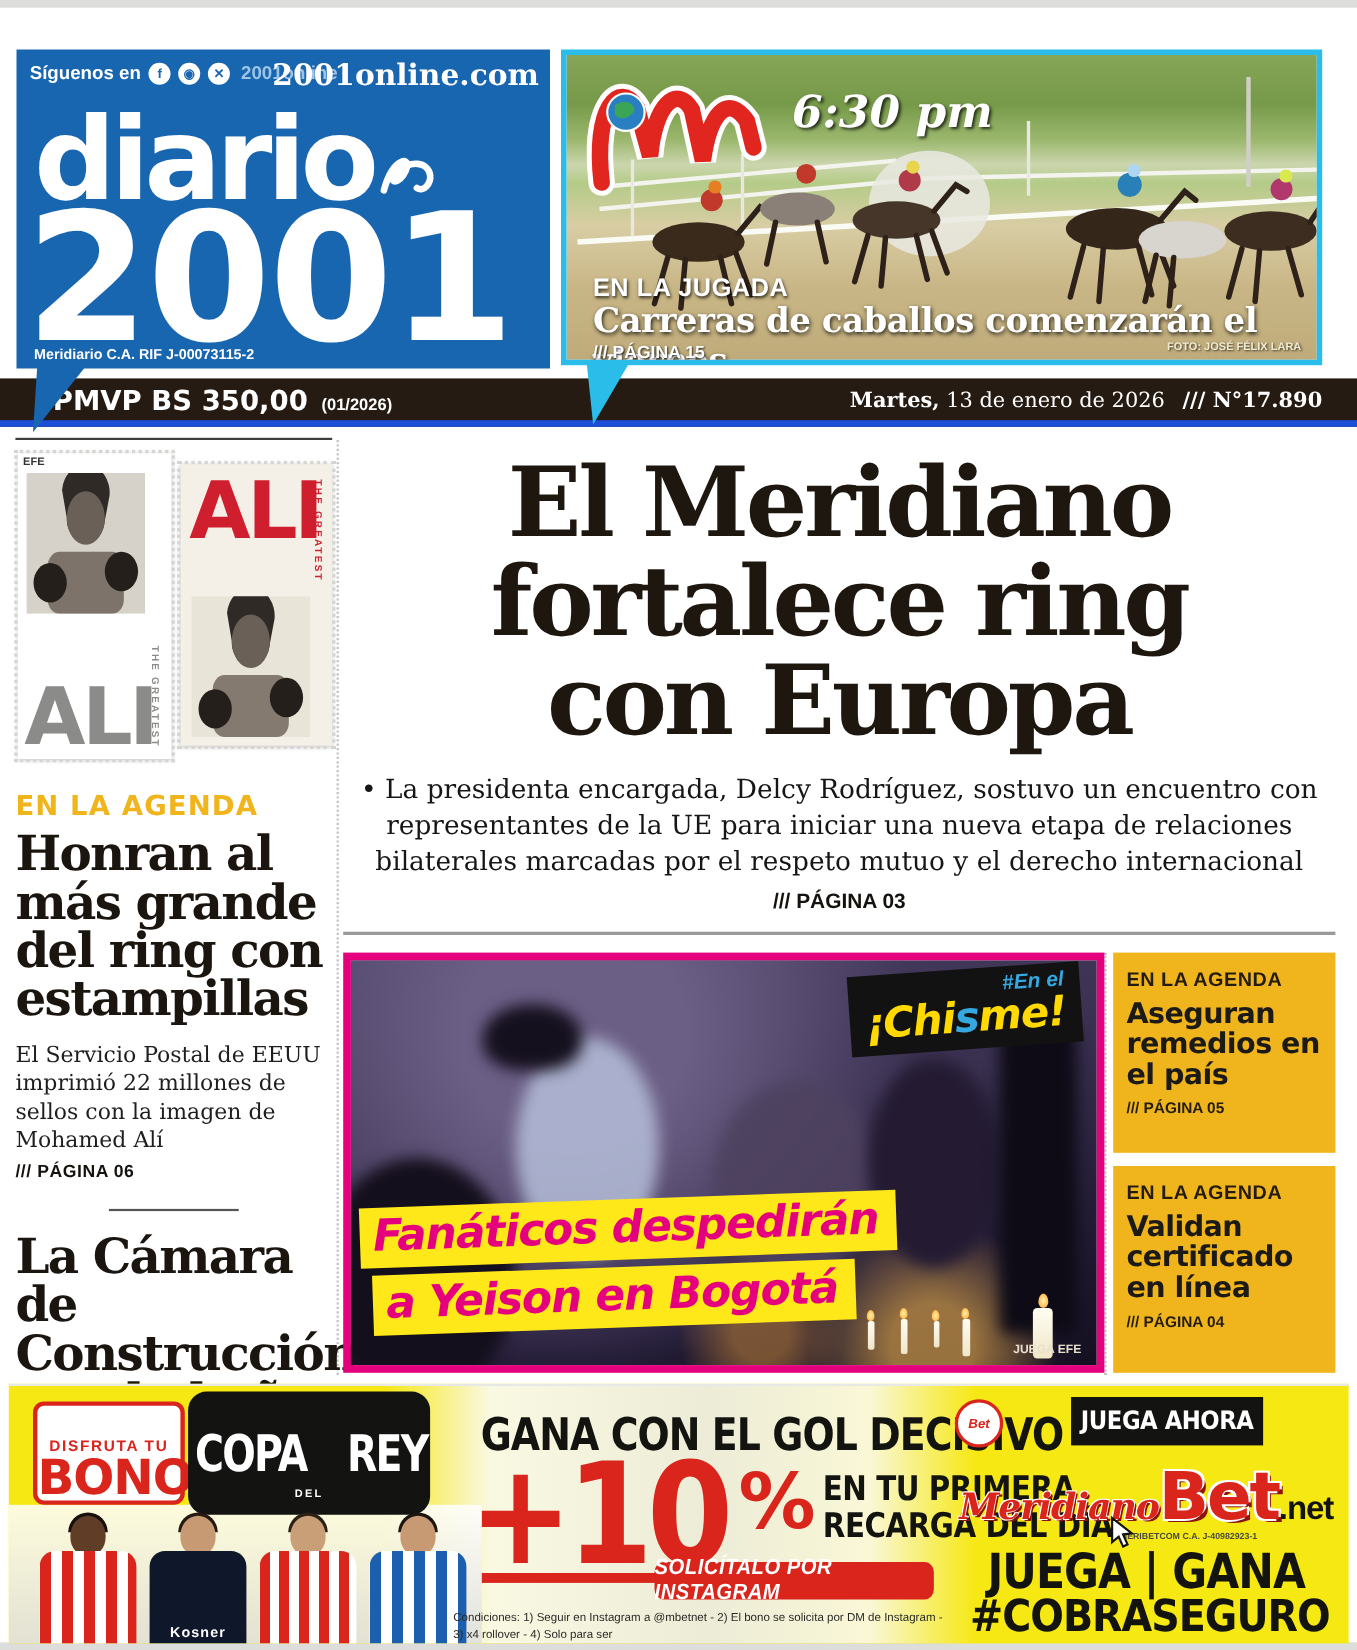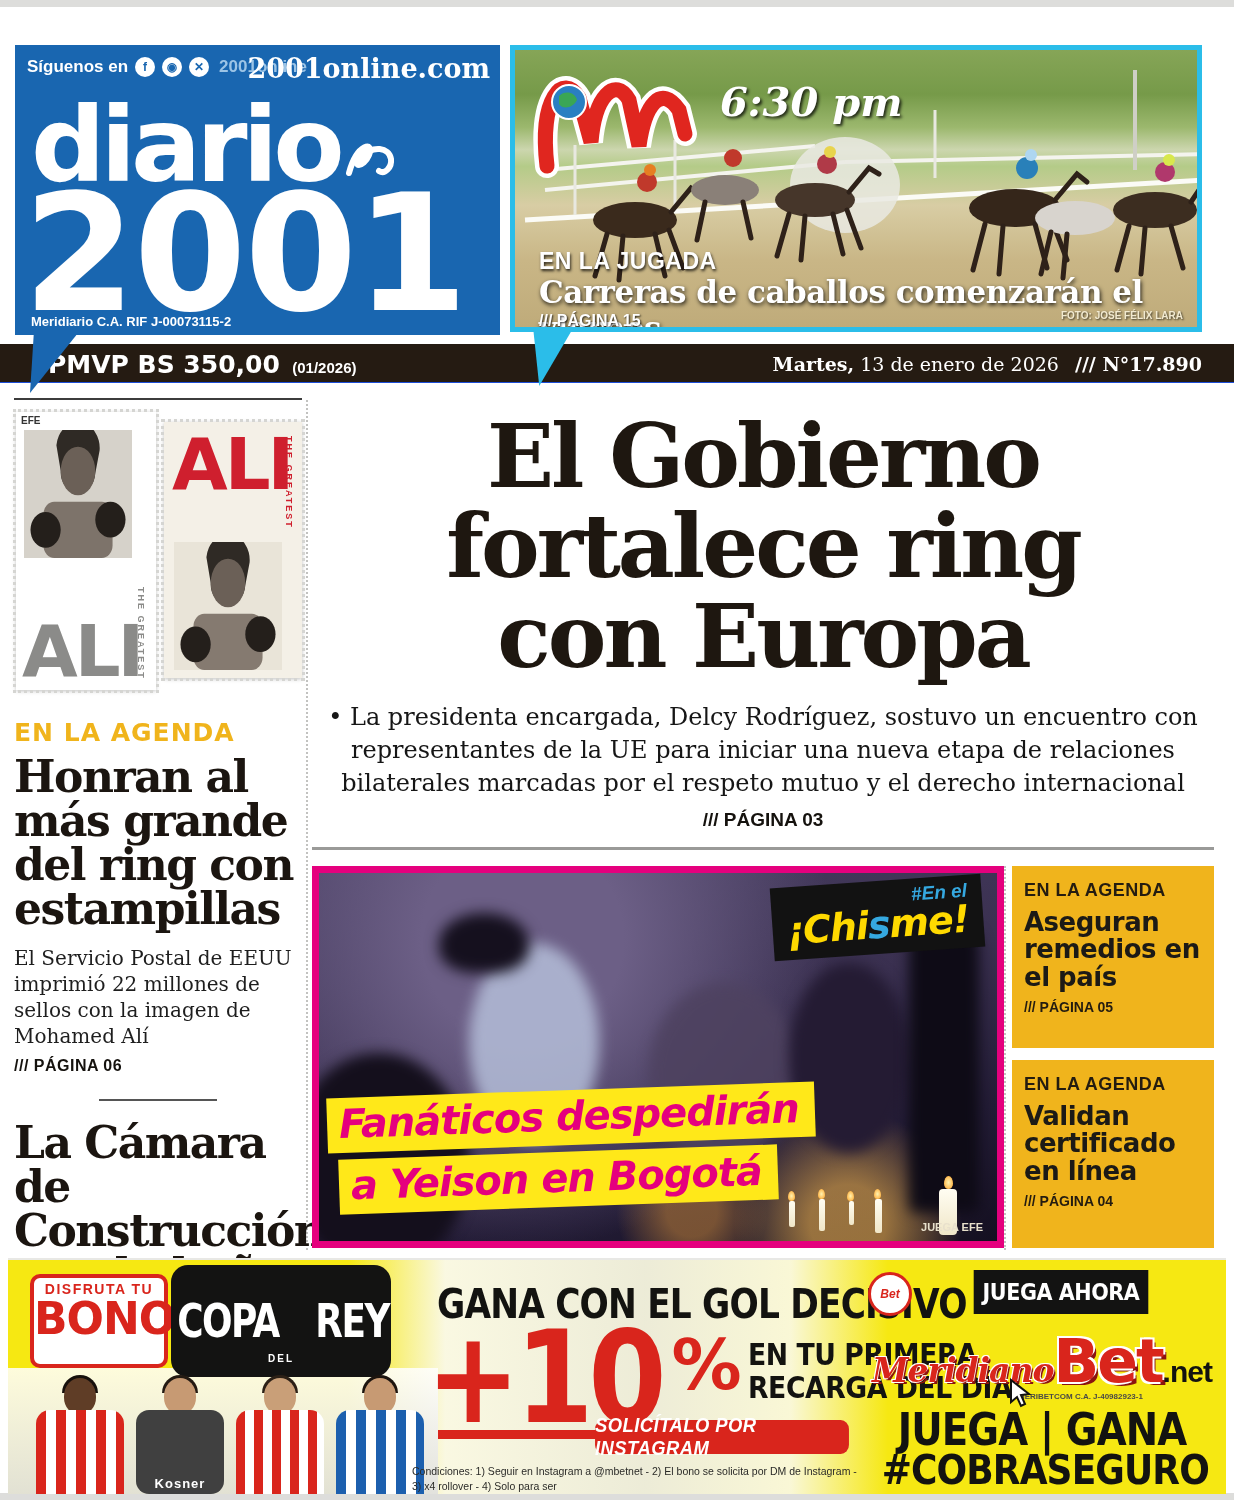--- a/index.html
+++ b/index.html
@@ -42,21 +42,21 @@
   .race-headline{position:absolute;left:24px;top:224px;color:#fff;font-weight:900;font-size:31px;
         letter-spacing:-.5px;font-family:"DejaVu Serif","Liberation Serif",serif;
         text-shadow:1px 2px 4px rgba(0,0,0,.85);}
   .race-page{position:absolute;left:24px;top:262px;color:#fff;font-weight:900;font-size:16px;
         text-shadow:1px 1px 2px rgba(0,0,0,.8);}
   .race-credit{position:absolute;right:14px;bottom:6px;color:#f2ead0;font-size:10px;font-weight:bold;
         text-shadow:1px 1px 2px rgba(0,0,0,.7);}
 
   
   .date-bar{position:absolute;left:0;top:344px;width:1234px;height:38px;background:#251b12;
-        border-bottom:1px solid #1d4ed8;box-sizing:content-box;}
+        border-bottom:6px solid #1d4ed8;box-sizing:content-box;}
   .price-wrap{position:absolute;left:48px;top:6px;color:#fff;}
   .price{font-weight:900;font-size:25px;font-family:"DejaVu Sans",sans-serif;}
   .price-note{font-size:15px;font-weight:bold;margin-left:8px;}
   .date-wrap{position:absolute;right:32px;top:9px;color:#fff;font-size:19px;
         font-family:"DejaVu Serif","Liberation Serif",serif;}
   .date-bold{font-weight:900;}
   .issue{margin-left:10px;font-weight:bold;}
 
   
   .col-left{position:absolute;left:14px;top:398px;width:288px;}
@@ -137,21 +137,21 @@
   
   .ad{position:absolute;left:8px;top:1258px;width:1218px;height:234px;background:#f6e812;overflow:hidden;
       border-top:2px solid #e8e8e5;}
   .ad-fade{position:absolute;left:340px;top:0;width:540px;height:234px;
       background:linear-gradient(90deg,rgba(250,250,248,0),rgba(250,250,248,.9) 18%,
                  rgba(236,236,232,.92) 55%,rgba(250,250,248,.85) 82%,rgba(250,250,248,0));}
   .players-bg{position:absolute;left:0px;top:108px;width:430px;height:126px;
       background:linear-gradient(180deg,rgba(255,255,255,.85),rgba(225,225,222,.95));}
   .bono{position:absolute;left:22px;top:14px;width:138px;height:94px;background:#fff;
       border:4px solid #d9251c;border-radius:10px;text-align:center;box-sizing:border-box;}
-  .bono-1{color:#d9251c;font-weight:900;font-size:14px;letter-spacing:1.5px;margin-top:3px;}
+  .bono-1{color:#d9251c;font-weight:900;font-size:14px;letter-spacing:1.5px;margin-top:28px;}
   .bono-2{color:#d9251c;font-weight:900;font-size:44px;letter-spacing:-1px;line-height:1;
       font-family:"DejaVu Sans",sans-serif;}
   .copa{position:absolute;left:166px;top:8px;width:214px;height:106px;background:#131312;
       border-radius:14px;display:flex;align-items:center;justify-content:center;gap:6px;
       box-shadow:0 0 0 3px #131312;}
   .copa-word{color:#fff;font-weight:900;font-size:46px;letter-spacing:-2px;transform:scaleX(.78);
       font-family:"DejaVu Sans",sans-serif;}
   .copa-del{position:absolute;left:50%;transform:translateX(-50%);bottom:10px;color:#fff;
       font-size:10px;font-weight:bold;letter-spacing:2px;}
   .players{position:absolute;left:20px;top:118px;width:410px;height:116px;}
@@ -354,21 +354,21 @@
     <div class="h-left">Honran al más grande del ring con estampillas</div>
     <div class="deck-left">El Servicio Postal de EEUU imprimió 22 millones de sellos con la imagen de Mohamed Alí</div>
     <div class="page-ref">/// PÁGINA 06</div>
     <div class="divider-s"></div>
     <div class="h-left">La Cámara de Construcción carabobeña creció 6 %</div>
     <div class="page-ref">/// PÁGINA 06</div>
   </div>
 
   <div class="lead">
     <div class="lead-h">
-      <div>El Gobierno</div>
+      <div>El Meridiano</div>
       <div>fortalece ring</div>
       <div>con Europa</div>
     </div>
     <div class="lead-deck">• La presidenta encargada, Delcy Rodríguez, sostuvo un encuentro con representantes de la UE para iniciar una nueva etapa de relaciones bilaterales marcadas por el respeto mutuo y el derecho internacional</div>
     <div class="lead-page">/// PÁGINA 03</div>
     <div class="lead-rule"></div>
   </div>
 
   <div class="chisme">
     <div class="blob" style="left:150px;top:70px;width:130px;height:200px;background:#b9c4de;opacity:.8;"></div>
@@ -427,21 +427,21 @@
     </div>
     <div class="players">
       <div class="player" style="left:0;">
         <div class="p-hair" style="background:#17100c;"></div>
         <div class="p-head" style="background:#5f3d26;"></div>
         <div class="p-body" style="background:repeating-linear-gradient(90deg,#d9251c 0 10px,#fff 10px 20px);"></div>
       </div>
       <div class="player" style="left:100px;">
         <div class="p-hair" style="background:#241a12;"></div>
         <div class="p-head" style="background:#c79a73;"></div>
-        <div class="p-body" style="background:#404040;border-radius:13px;">
+        <div class="p-body" style="background:#0f172a;">
           <div class="p-sponsor">Kosner</div>
         </div>
       </div>
       <div class="player" style="left:200px;">
         <div class="p-hair" style="background:#2c2016;"></div>
         <div class="p-head" style="background:#c99f78;"></div>
         <div class="p-body" style="background:repeating-linear-gradient(90deg,#d9251c 0 9px,#fff 9px 18px);"></div>
       </div>
       <div class="player" style="left:300px;">
         <div class="p-hair" style="background:#1c140e;"></div>

